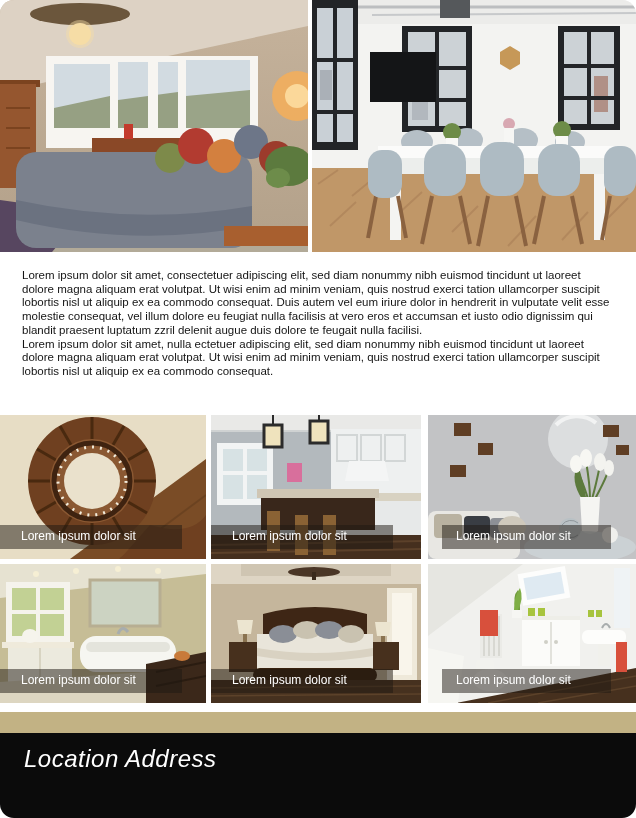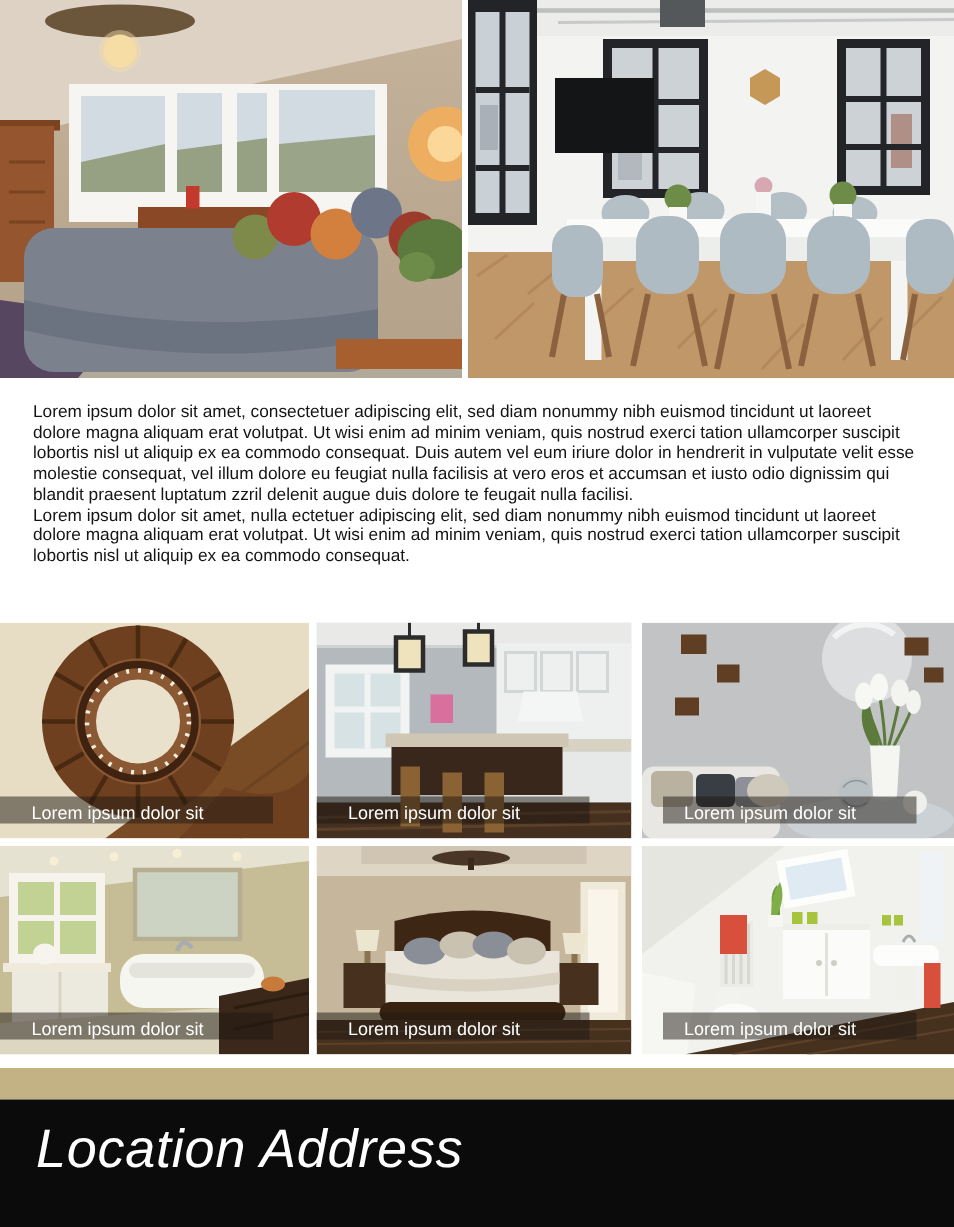--- a/index.html
+++ b/index.html
@@ -1,38 +1,38 @@
 <!DOCTYPE html>
 <html><head>
 <meta charset="utf-8">
 <style>
   html,body{margin:0;padding:0;background:#fff;}
   .page{position:relative;width:636px;height:818px;background:#ffffff;overflow:hidden;
-        font-family:"Liberation Sans", sans-serif;}
+        font-family:"Liberation Sans", sans-serif;border-radius:14px;}
   .photo{position:absolute;overflow:hidden;}
   .photo svg{display:block;width:100%;height:100%;}
   .hero-left{left:0;top:0;width:308px;height:252px;}
   .hero-right{left:312px;top:0;width:324px;height:252px;}
   .body-text{position:absolute;left:22px;top:269px;width:592px;
              font-size:11.5px;line-height:13.7px;color:#141414;}
   .body-text p{margin:0;}
   .cell{position:absolute;overflow:hidden;}
   .c1{left:0;   top:415px;width:206px;height:144px;}
   .c2{left:211px;top:415px;width:210px;height:144px;}
   .c3{left:428px;top:415px;width:208px;height:144px;}
   .c4{left:0;   top:564px;width:206px;height:139px;}
   .c5{left:211px;top:564px;width:210px;height:139px;}
   .c6{left:428px;top:564px;width:208px;height:139px;}
-  .caption{position:absolute;left:0;bottom:10px;width:182px;height:18px;line-height:22px;
+  .caption{position:absolute;left:0;bottom:10px;width:182px;height:24px;line-height:22px;
            padding-left:21px;box-sizing:border-box;background:rgba(30,24,18,0.5);
            color:#ffffff;font-size:12px;white-space:nowrap;}
   .inset .caption{left:14px;width:169px;padding-left:14px;}
   .divider{position:absolute;left:0;top:712px;width:636px;height:21px;background:#c2b284;}
   .footer{position:absolute;left:0;top:733px;width:636px;height:85px;background:#0b0b0b;}
-  .footer .label{position:absolute;left:24px;top:12px;font-size:36px;font-style:italic;
+  .footer .label{position:absolute;left:24px;top:12px;font-size:24px;font-style:italic;
                  color:#ffffff;letter-spacing:0.5px;}
 </style>
 </head>
 <body>
 
 <div class="page">
 
   <div class="photo hero-left">
     <svg viewBox="0 0 308 252">
       <defs>

